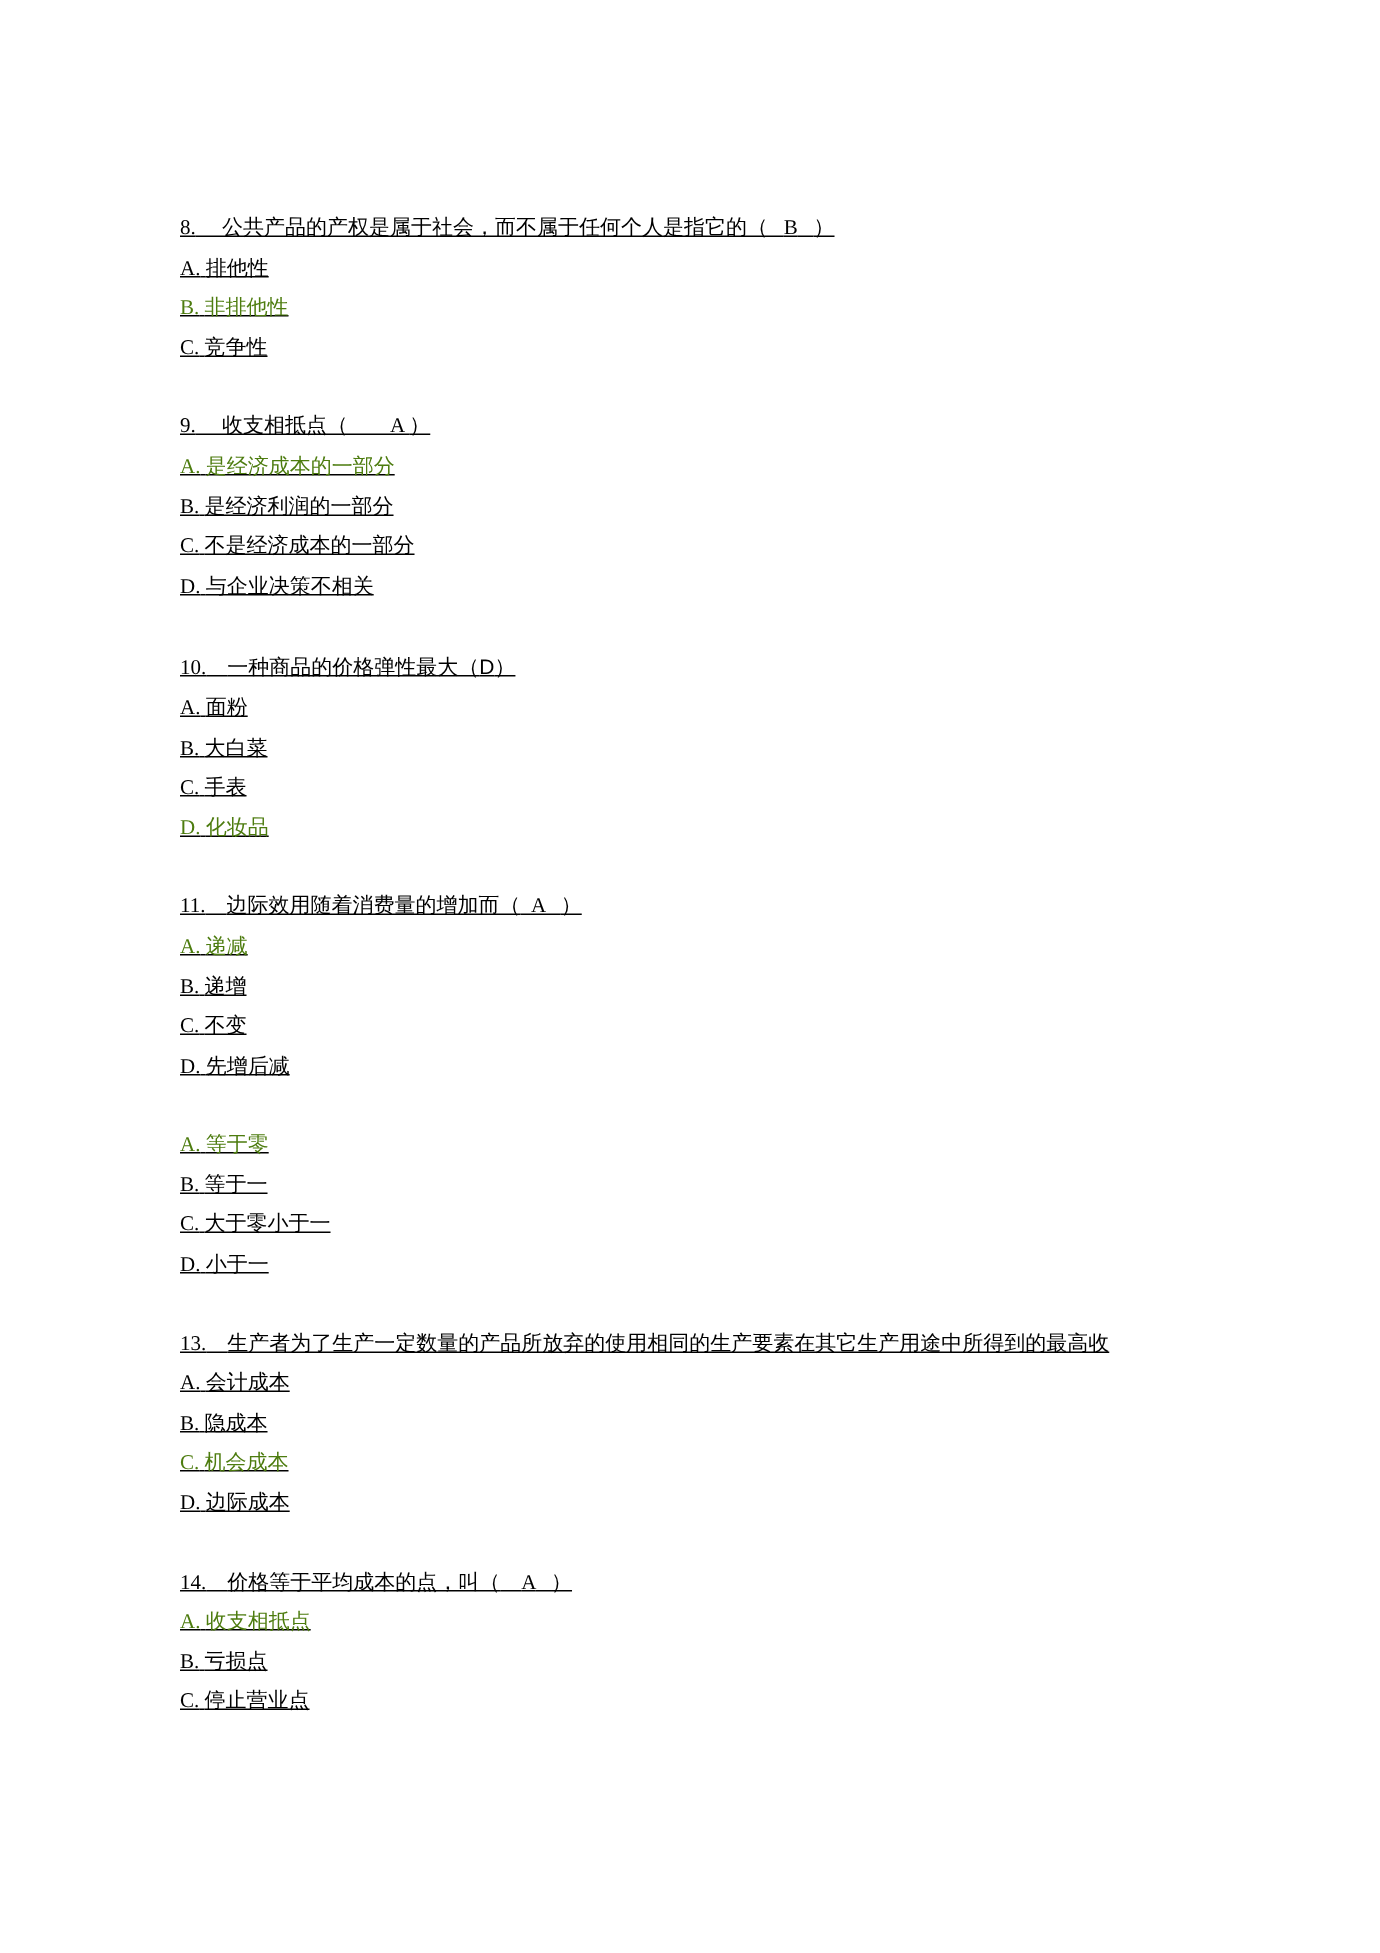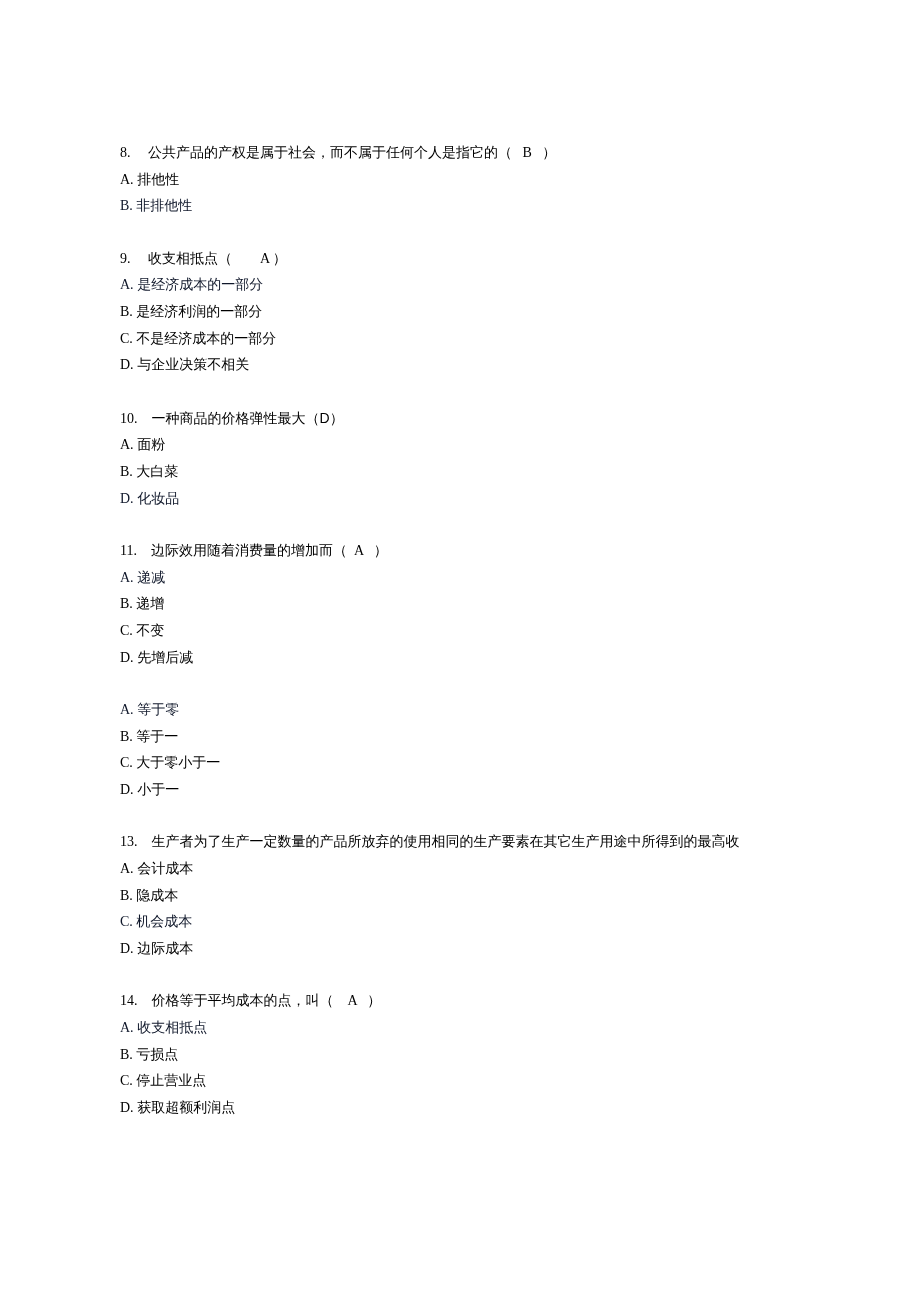--- a/index.html
+++ b/index.html
@@ -12,57 +12,60 @@
     line-height: 1.9;
   }
   .page {
     width: 920px;
     min-height: 1302px;
     padding: 140px 120px 60px 120px;
     box-sizing: border-box;
   }
   .question {
     margin-bottom: 26px;
+    text-decoration: underline;
   }
   .q-line {
     white-space: pre;
   }
   .opt {
     display: block;
   }
   .correct {
-    color: #0f172a;
+    color: #4d7c0f;
   }
   .d-alt {
     font-family: Arial, sans-serif;
   }
 </style>
 </head>
 <body>
 
 <div class="page">
 
   <div class="question">
     <div class="q-line"><span>8.</span>     <span>公共产品的产权是属于社会，而不属于任何个人是指它的（</span>   <span>B</span>   <span>）</span></div>
     <span class="opt"><span>A.</span> <span>排他性</span></span>
     <span class="opt correct"><span>B.</span> <span>非排他性</span></span>
+    <span class="opt"><span>C.</span> <span>竞争性</span></span>
   </div>
 
   <div class="question">
     <div class="q-line"><span>9.</span>     <span>收支相抵点（</span>        <span>A</span> <span>）</span></div>
     <span class="opt correct"><span>A.</span> <span>是经济成本的一部分</span></span>
     <span class="opt"><span>B.</span> <span>是经济利润的一部分</span></span>
     <span class="opt"><span>C.</span> <span>不是经济成本的一部分</span></span>
     <span class="opt"><span>D.</span> <span>与企业决策不相关</span></span>
   </div>
 
   <div class="question">
     <div class="q-line"><span>10.</span>    <span>一种商品的价格弹性最大（</span><span class="d-alt">D</span><span>）</span></div>
     <span class="opt"><span>A.</span> <span>面粉</span></span>
     <span class="opt"><span>B.</span> <span>大白菜</span></span>
+    <span class="opt"><span>C.</span> <span>手表</span></span>
     <span class="opt correct"><span>D.</span> <span>化妆品</span></span>
   </div>
 
   <div class="question">
     <div class="q-line"><span>11.</span>    <span>边际效用随着消费量的增加而（</span>  <span>A</span>   <span>）</span></div>
     <span class="opt correct"><span>A.</span> <span>递减</span></span>
     <span class="opt"><span>B.</span> <span>递增</span></span>
     <span class="opt"><span>C.</span> <span>不变</span></span>
     <span class="opt"><span>D.</span> <span>先增后减</span></span>
   </div>
@@ -80,16 +83,15 @@
     <span class="opt"><span>B.</span> <span>隐成本</span></span>
     <span class="opt correct"><span>C.</span> <span>机会成本</span></span>
     <span class="opt"><span>D.</span> <span>边际成本</span></span>
   </div>
 
   <div class="question">
     <div class="q-line"><span>14.</span>    <span>价格等于平均成本的点，叫（</span>    <span>A</span>   <span>）</span></div>
     <span class="opt correct"><span>A.</span> <span>收支相抵点</span></span>
     <span class="opt"><span>B.</span> <span>亏损点</span></span>
     <span class="opt"><span>C.</span> <span>停止营业点</span></span>
-    <span class="opt"><span>D.</span> <span>获取超额利润点</span></span>
   </div>
 
 </div>
 
 </body></html>

